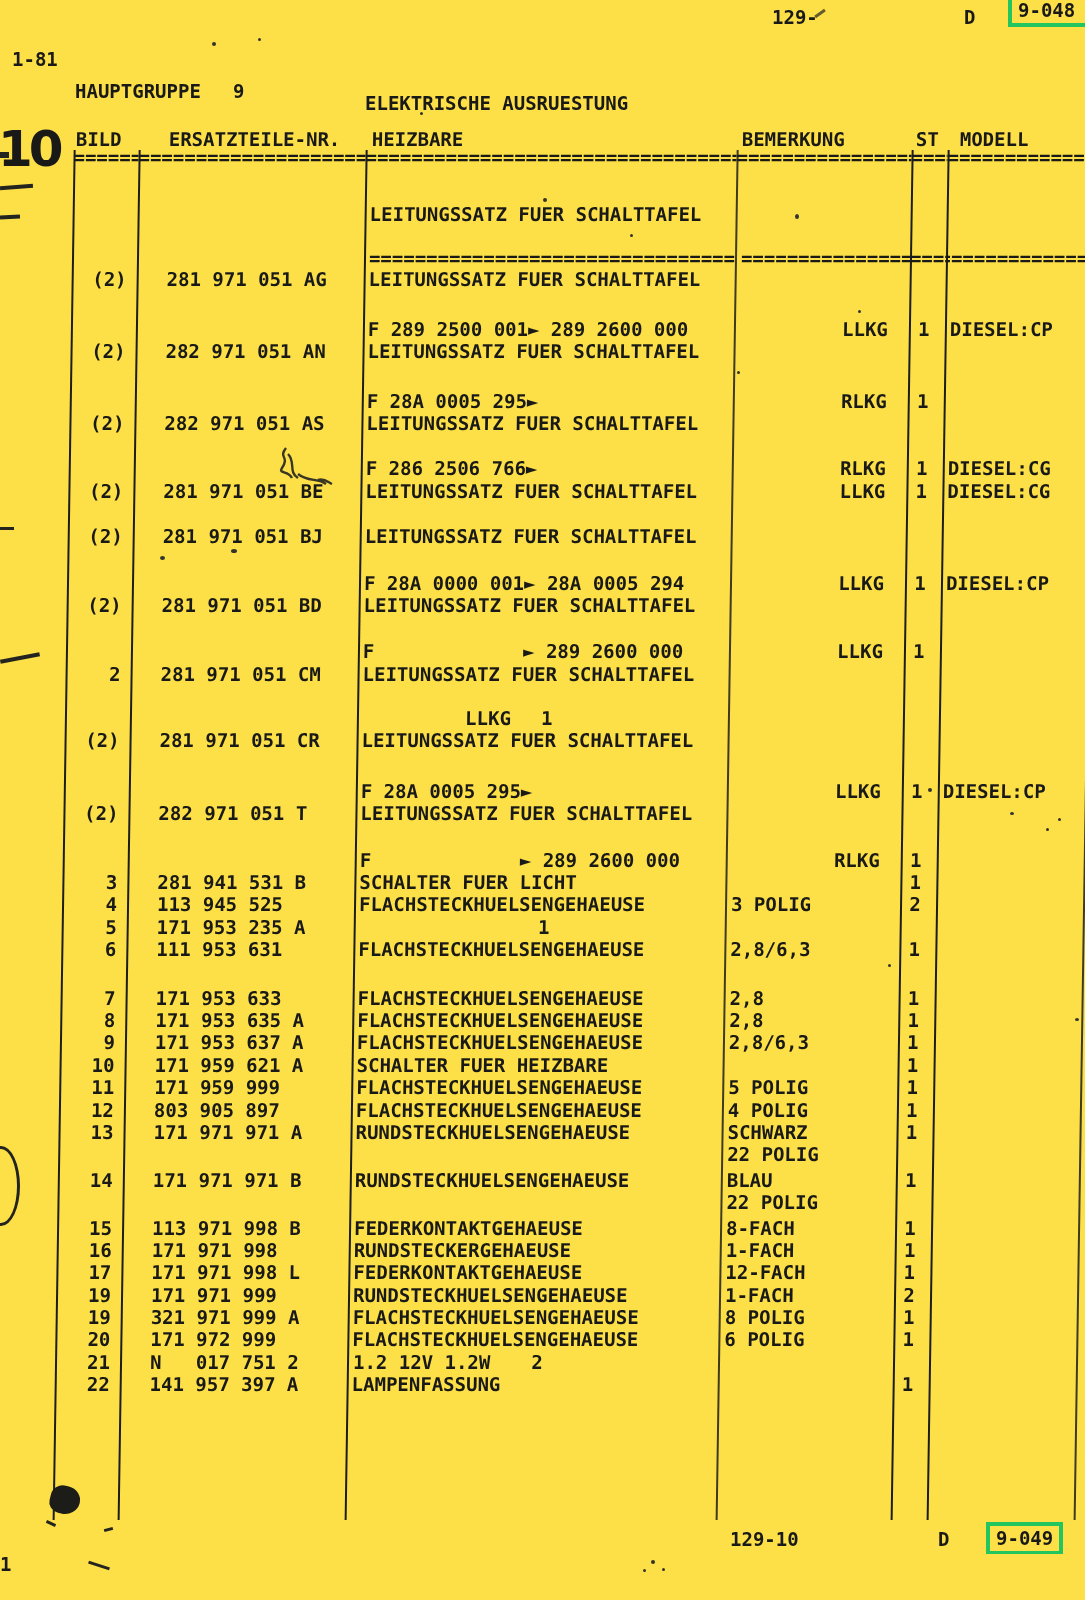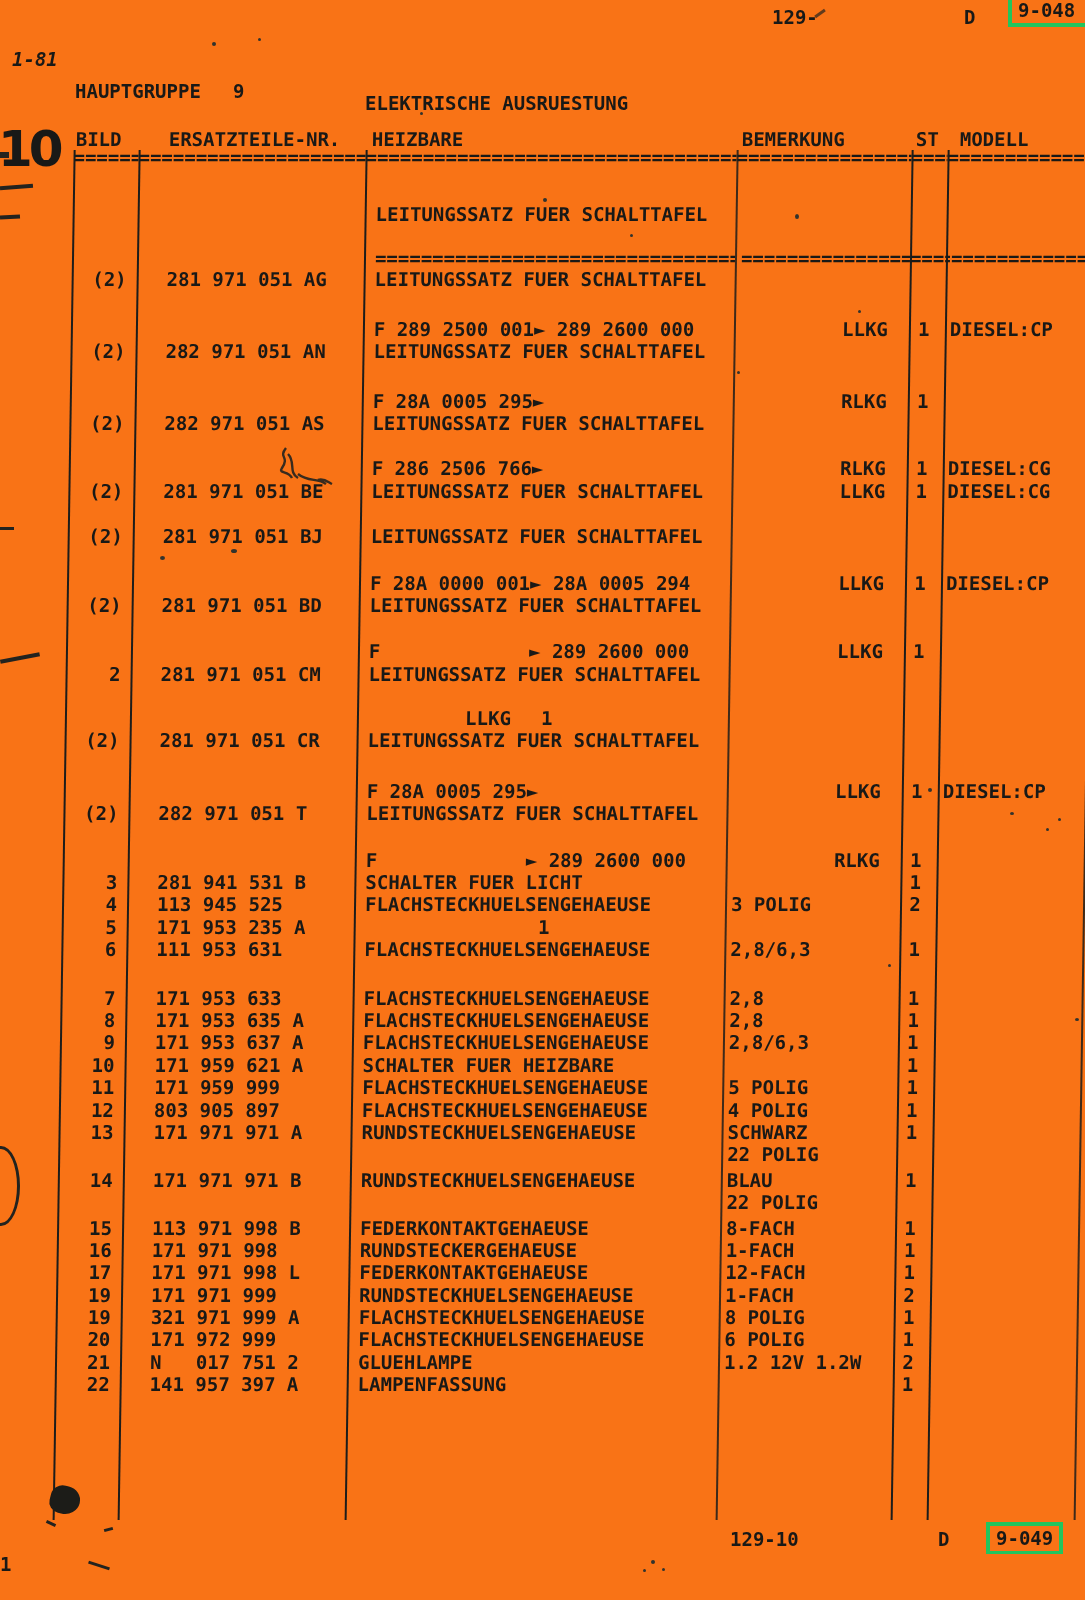--- a/index.html
+++ b/index.html
@@ -4,21 +4,21 @@
 <style>
   html,body{margin:0;padding:0;}
   body{
     font-family:"DejaVu Sans Mono","Liberation Mono",monospace;
     background:#e8e7e3;
   }
   #page{
     position:relative;
     width:1085px;height:1600px;
     margin:0 auto;
-    background:#f97316;
+    background:#fde047;
     overflow:hidden;
     color:#191917;
     font-weight:bold;
     font-size:19px;
   }
   .abs{position:absolute;white-space:pre;}
   
   #table-area{
     position:absolute;left:0;top:128px;width:1100px;height:1400px;
     transform:skewX(-0.88deg);
@@ -29,21 +29,21 @@
   #col-labels span{position:absolute;top:0;}
   #header-sep,#rows{position:absolute;left:74px;width:1021px;}
   #header-sep{top:20px;display:flex;height:20px;line-height:18px;}
   #rows{top:42px;}
   .trow{display:flex;height:22.4px;line-height:22.4px;}
   .trow.sep{height:16px;line-height:13px;}
   .gap{width:100%;}
   .cell{overflow:hidden;white-space:pre;flex:none;}
   .c-bild{width:65px;text-align:right;padding-right:10px;box-sizing:border-box;}
   .c-nr  {width:227px;padding-left:30px;box-sizing:border-box;}
-  .c-ben {width:371px;padding-left:11px;box-sizing:border-box;}
+  .c-ben {width:371px;padding-left:5px;box-sizing:border-box;}
   .c-bem {width:175px;padding-left:6px;box-sizing:border-box;}
   .c-bem.right{text-align:right;padding-left:0;padding-right:21px;}
   .c-st  {width:40px;text-align:center;padding-right:10px;box-sizing:border-box;}
   .c-mod {width:143px;padding-left:1px;box-sizing:border-box;}
   .hs{height:20px;}
   
   .codebox{border:4px solid #22c55e;padding:1px 6px 2px 6px;}
   .codebox.open-right{border-right:none;border-top:none;padding-right:30px;}
   #stamp-10{font-family:"DejaVu Sans","Liberation Sans",sans-serif;font-weight:900;
     font-size:50px;letter-spacing:-4px;line-height:46px;}
@@ -53,21 +53,21 @@
   .blob{position:absolute;background:#1c1c18;}
 </style>
 </head>
 <body>
 
 <div id="page">
 
   <div class="abs" style="left:772px;top:6px;">129-</div>
   <div class="abs" style="left:964px;top:6px;">D</div>
   <div class="abs codebox open-right" style="left:1008px;top:-2px;">9-048</div>
-  <div class="abs" style="left:12px;top:48px;font-style:italic;">1-81</div>
+  <div class="abs" style="left:12px;top:48px;">1-81</div>
 
   <div class="abs" style="left:75px;top:80px;">HAUPTGRUPPE</div>
   <div class="abs" style="left:233px;top:80px;">9</div>
   <div class="abs" style="left:365px;top:92px;">ELEKTRISCHE AUSRUESTUNG</div>
 
   <div class="abs" id="stamp-10" style="left:-2px;top:126px;">10</div>
 
   <div id="table-area">
 
     <div id="col-labels">
@@ -417,21 +417,20 @@
           <div class="cell c-bild">20</div>
           <div class="cell c-nr">171 972 999</div>
           <div class="cell c-ben">FLACHSTECKHUELSENGEHAEUSE</div>
           <div class="cell c-bem">6 POLIG</div>
           <div class="cell c-st">1</div>
           <div class="cell c-mod"></div>
         </div>
         <div class="trow">
           <div class="cell c-bild">21</div>
           <div class="cell c-nr">N   017 751 2</div>
-          <div class="cell c-ben">GLUEHLAMPE</div>
           <div class="cell c-bem">1.2 12V 1.2W</div>
           <div class="cell c-st">2</div>
           <div class="cell c-mod"></div>
         </div>
         <div class="trow">
           <div class="cell c-bild">22</div>
           <div class="cell c-nr">141 957 397 A</div>
           <div class="cell c-ben">LAMPENFASSUNG</div>
           <div class="cell c-bem"></div>
           <div class="cell c-st">1</div>

